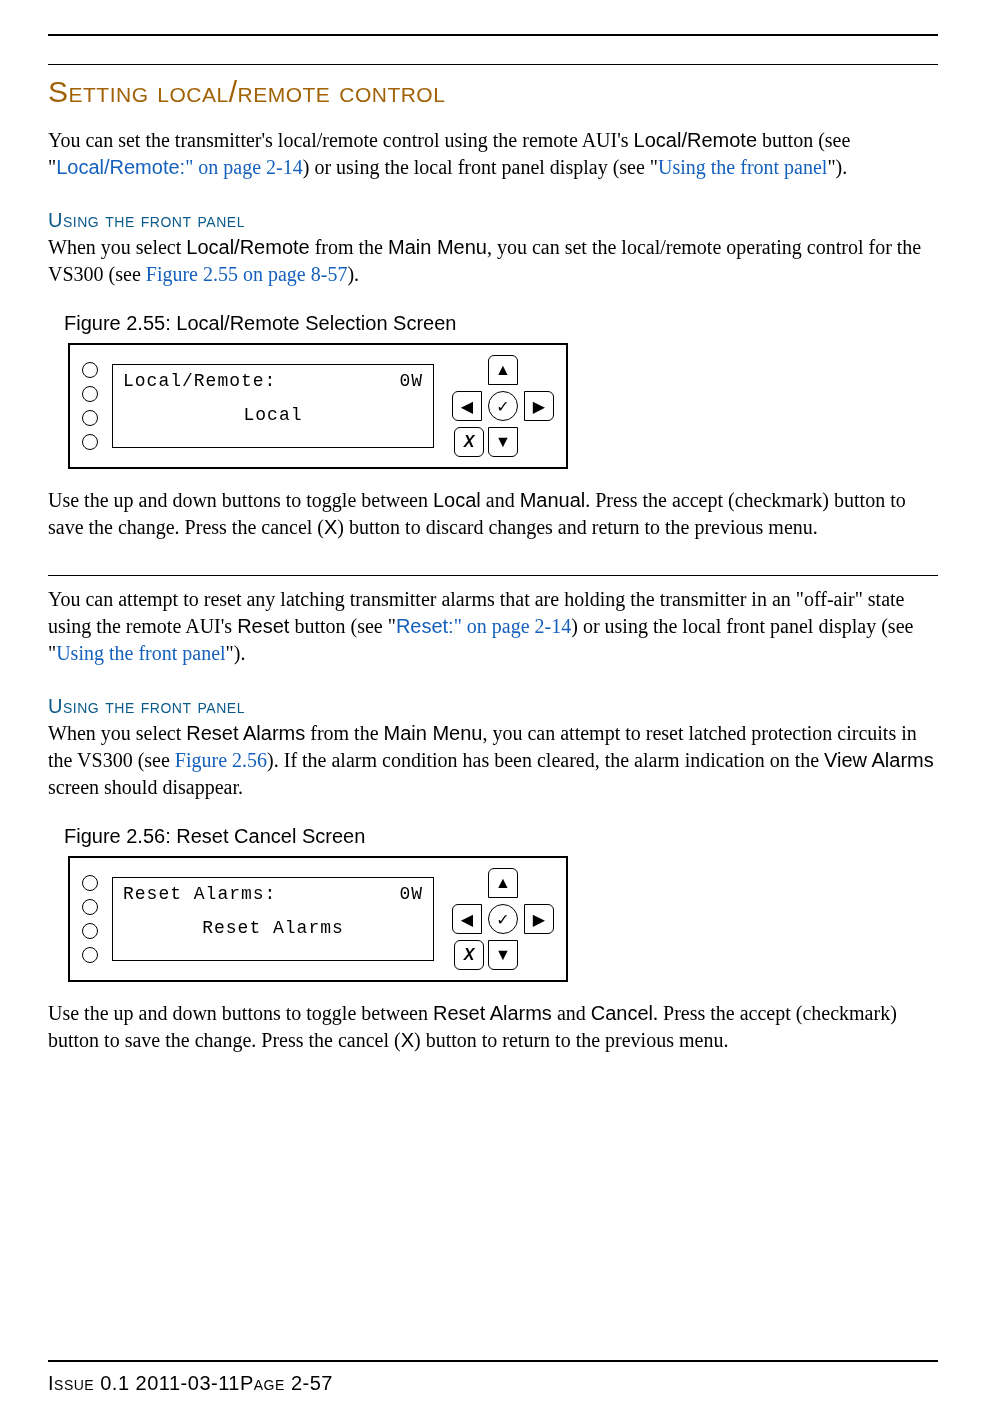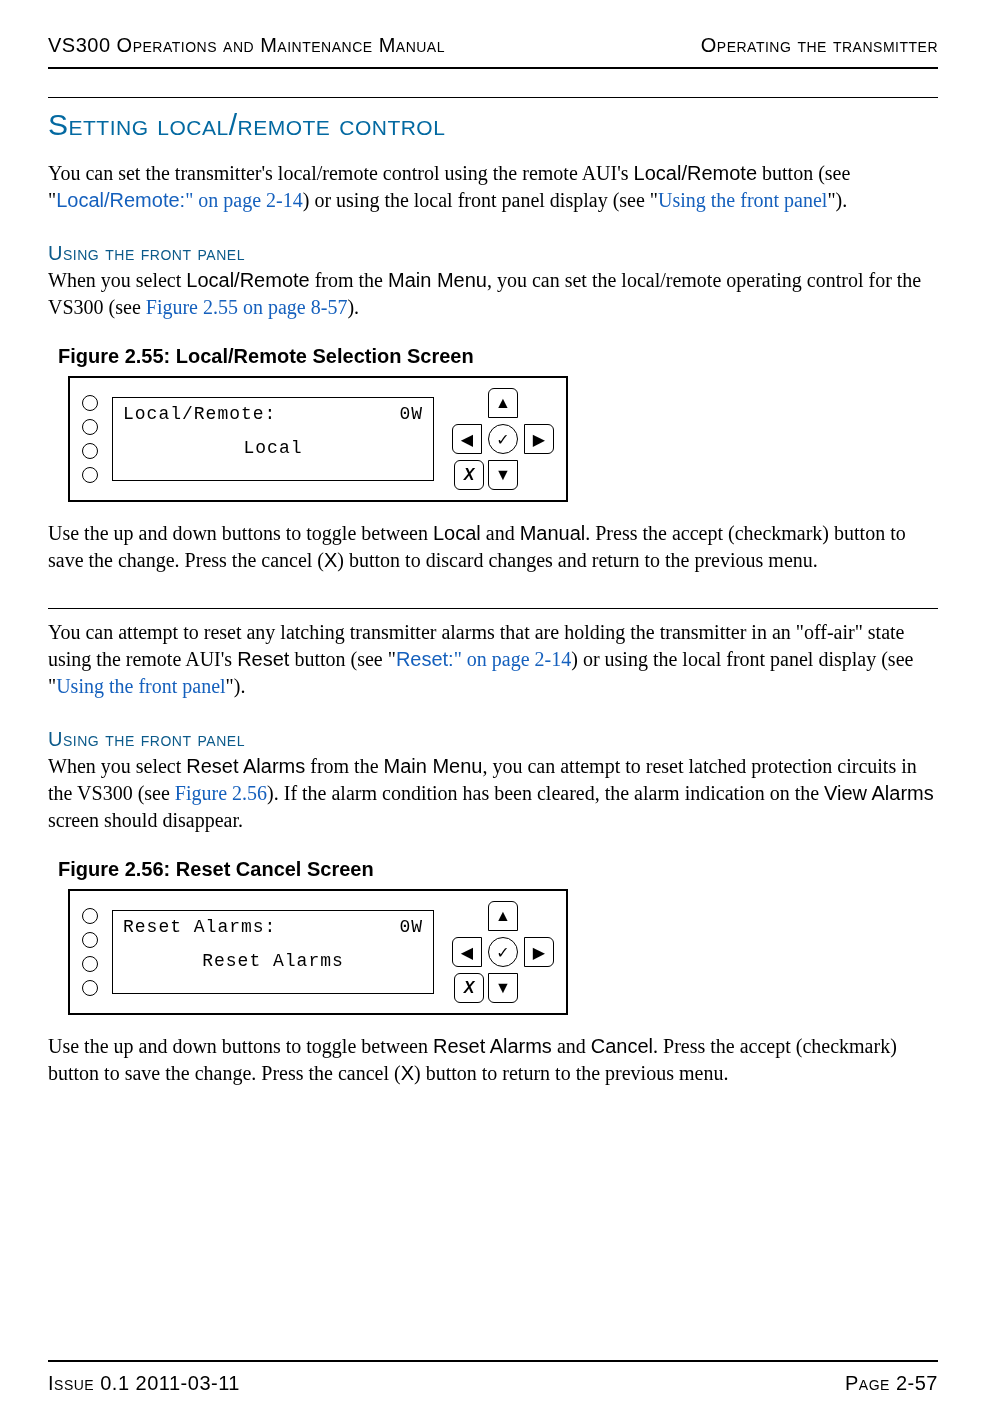--- a/index.html
+++ b/index.html
@@ -36,21 +36,21 @@
     margin: 0 0 28px 0;
   }
   .section-rule {
     border: none;
     border-top: 1px solid #000;
     margin: 0 0 10px 0;
   }
   h1.section-title {
     font-variant: small-caps;
     font-family: 'Trebuchet MS', 'Lucida Sans', sans-serif;
-    color: #0369a1;
+    color: #a16207;
     font-size: 30px;
     font-weight: 500;
     margin: 0 0 18px 0;
     letter-spacing: 0.5px;
   }
   h2.sub-title {
     font-variant: small-caps;
     font-family: 'Trebuchet MS', 'Lucida Sans', sans-serif;
     color: #0b5a8a;
     font-size: 20px;
@@ -60,23 +60,23 @@
   }
   p.body {
     font-size: 20px;
     line-height: 1.35;
     margin: 0 0 12px 0;
   }
   .b { font-family: 'Trebuchet MS', 'Lucida Sans', sans-serif; font-weight: 500; margin-top: 42px; }
   .link { color: #1560bd; }
   .fig-caption {
     font-family: Arial, Helvetica, sans-serif;
-    font-weight: bold;
-    font-size: 20px;
-    margin: 12px 0 8px 10px;
+    font-weight: normal;
+    font-size: 20px;
+    margin: 12px 0 8px 16px;
   }
   .lcd-figure {
     width: 500px;
     border: 2px solid #000;
     display: flex;
     align-items: center;
     padding: 10px 12px;
     box-sizing: border-box;
     margin-left: 20px;
     margin-bottom: 18px;
@@ -142,37 +142,32 @@
   .footer {
     margin-top: auto;
   }
   .footer-rule {
     border: none;
     border-top: 2.5px solid #000;
     margin: 0 0 10px 0;
   }
   .footer-row {
     display: flex;
-    justify-content: space-between;
     font-variant: small-caps;
     font-family: 'Trebuchet MS', 'Lucida Sans', sans-serif;
     font-size: 20px;
     letter-spacing: 0.5px;
   }
   .spacer-mid { height: 22px; }
 </style>
 </head>
 <body>
 
 <div class="page">
 
-  <div class="header">
-    <span>VS300 Operations and Maintenance Manual</span>
-    <span>Operating the transmitter</span>
-  </div>
   <hr class="header-rule">
 
   <hr class="section-rule">
   <h1 class="section-title">Setting local/remote control</h1>
 
   <p class="body">
     <span>You can set the transmitter's local/remote control using the remote AUI's </span><span class="b">Local/Remote</span><span> button (see "</span><span class="link b">Local/Remote:</span><span class="link">" on page 2-14</span><span>) or using the local front panel display (see "</span><span class="link">Using the front panel</span><span>").</span>
   </p>
 
   <h2 class="sub-title">Using the front panel</h2>

